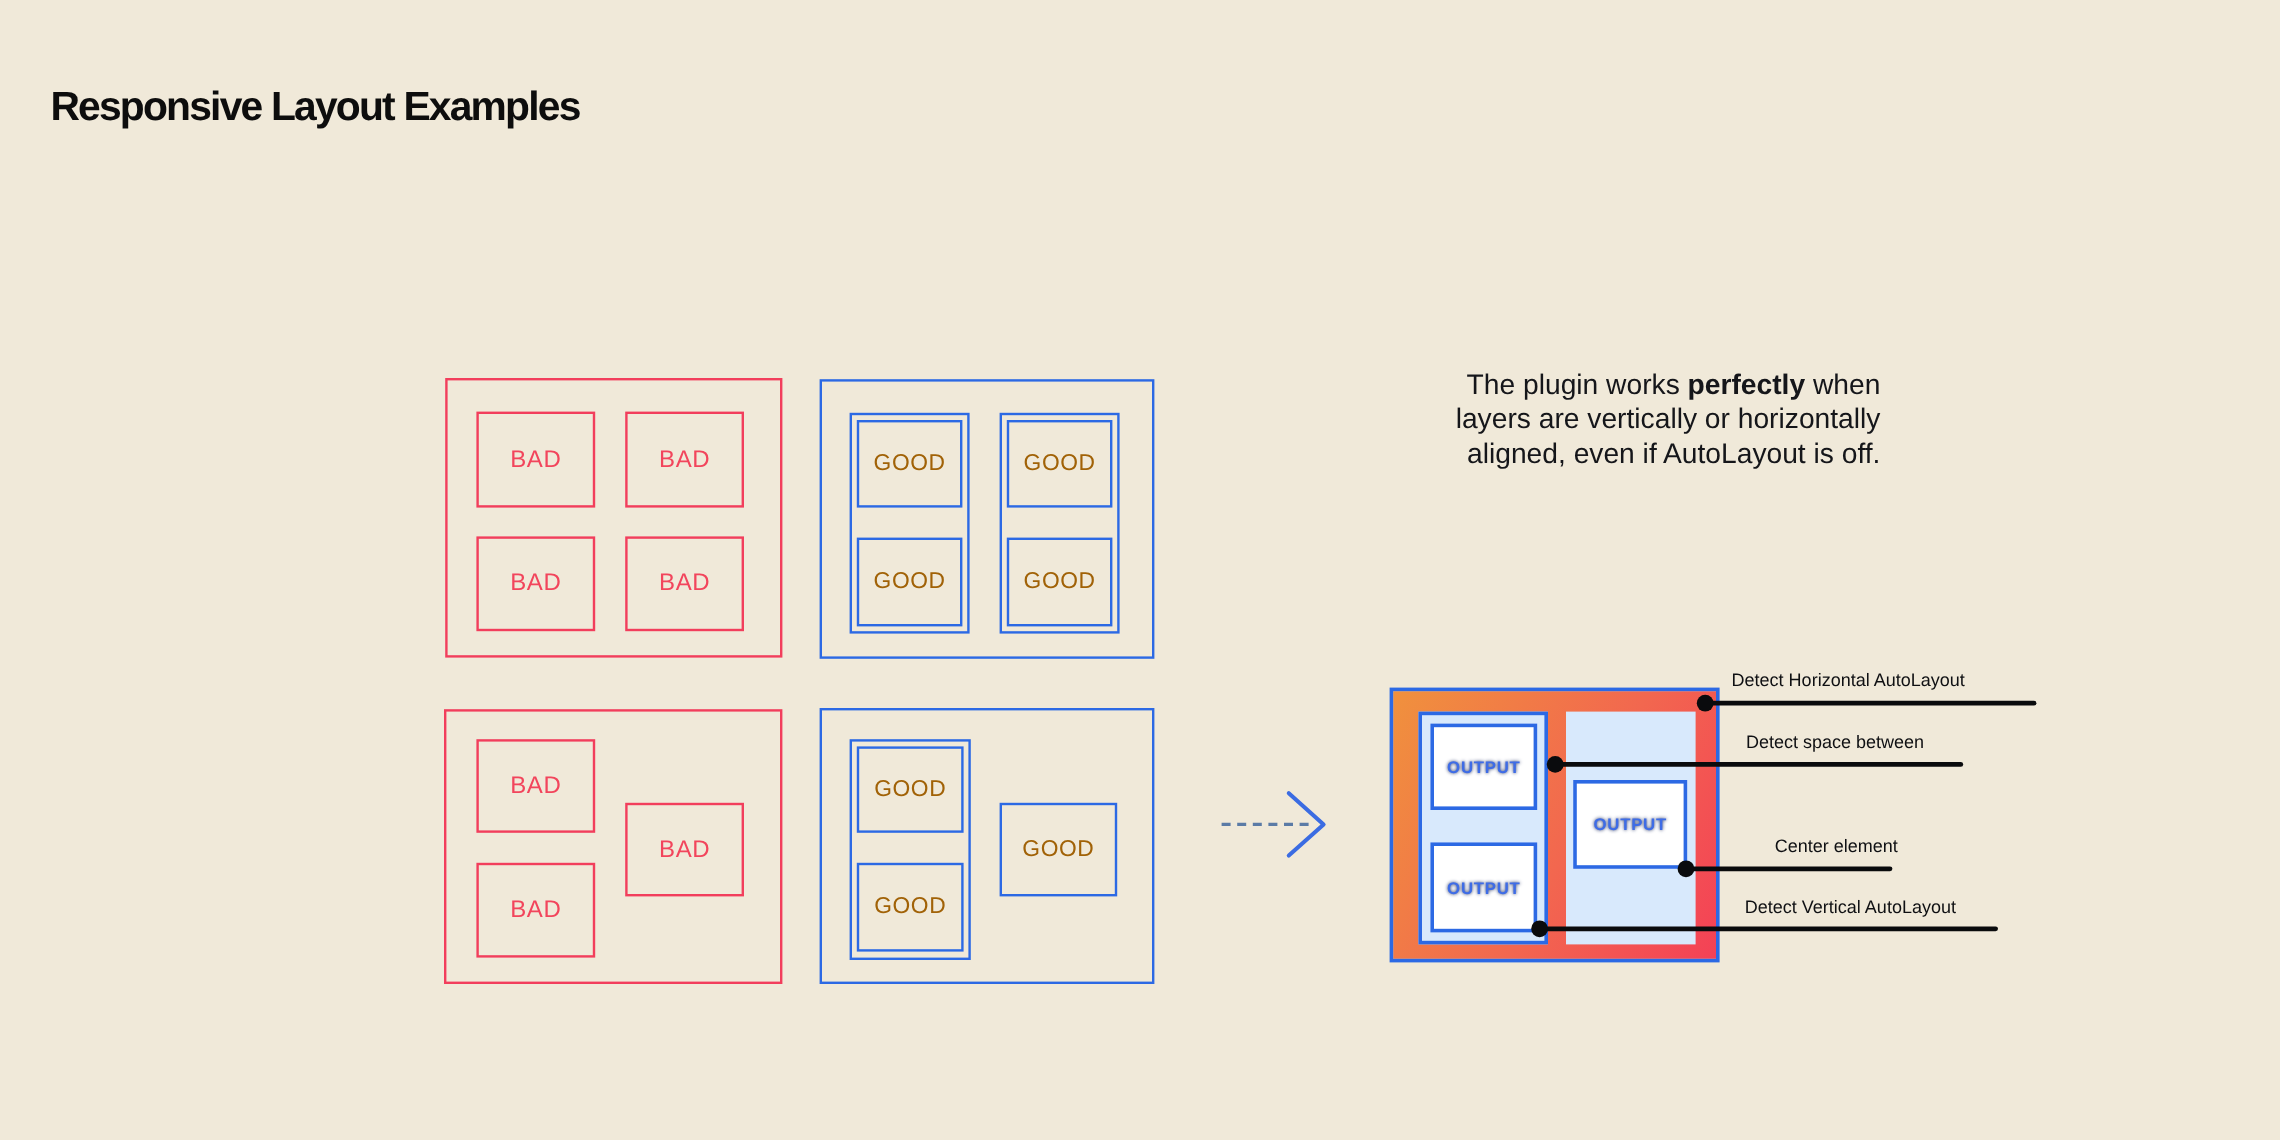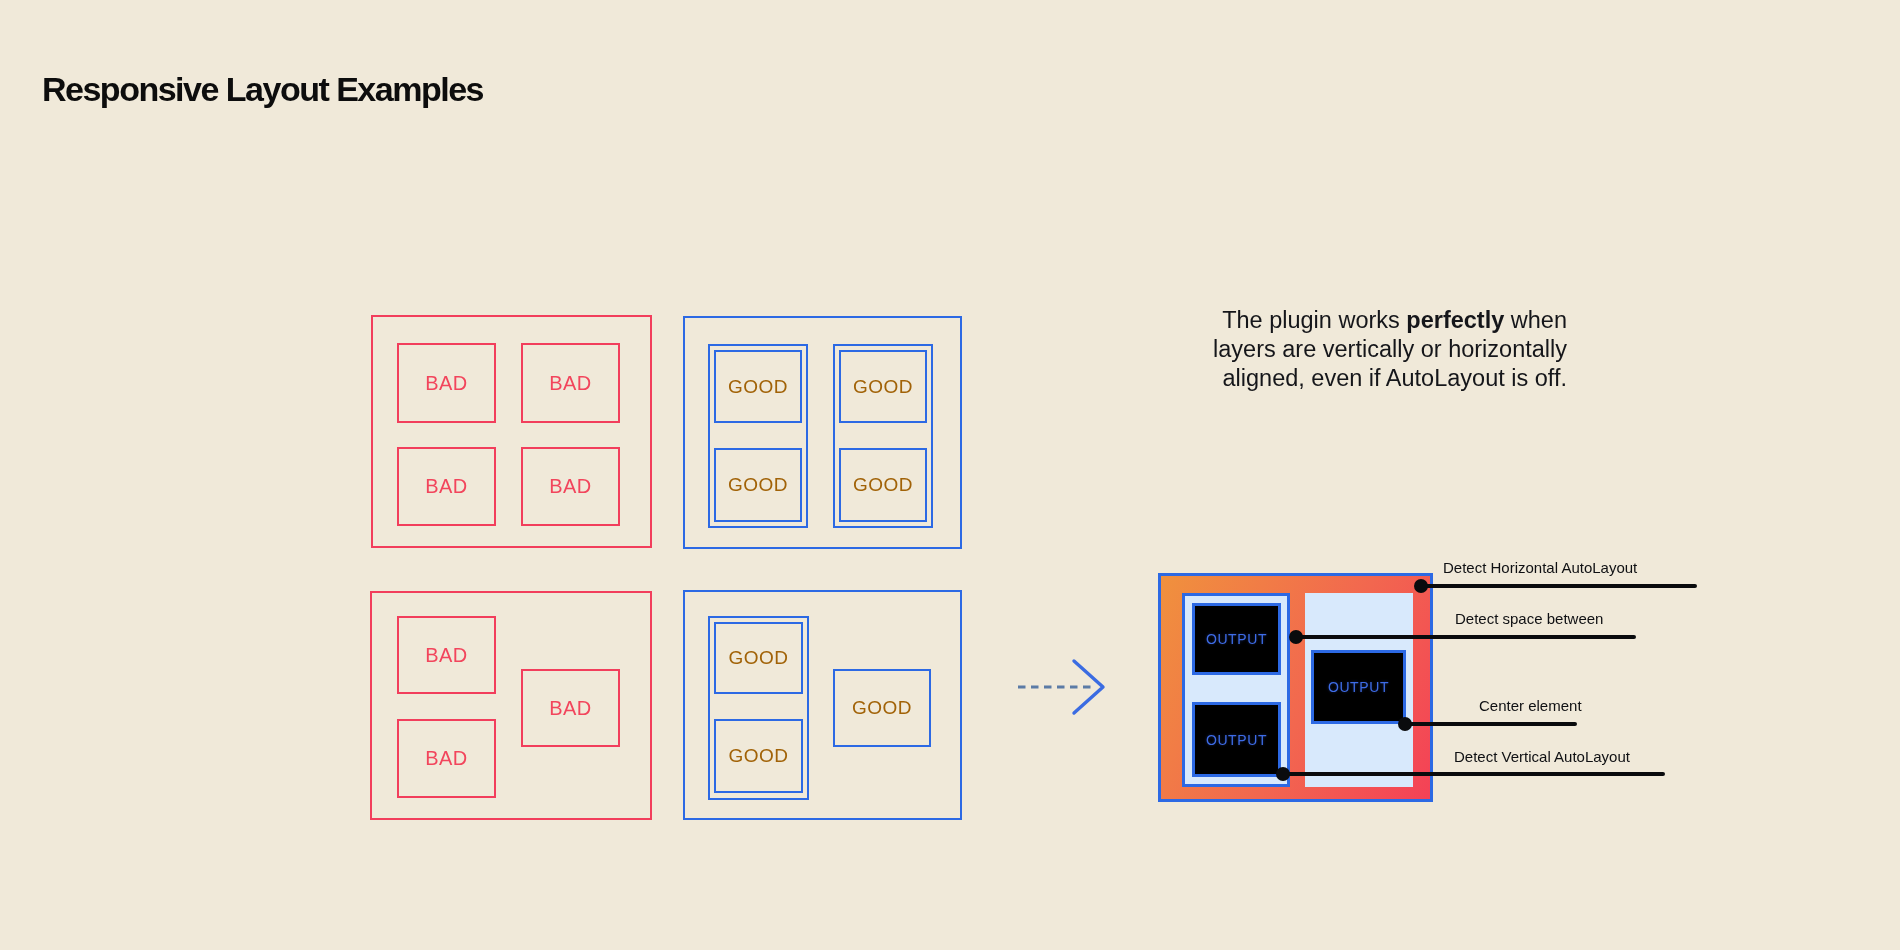--- a/index.html
+++ b/index.html
@@ -38,23 +38,23 @@
   .para + .para{margin-top:29px;}
 
   
   .output-frame{
     border:3px solid #2C69E4;
     background:linear-gradient(118deg,#F0913D 0%,#F2674F 55%,#F44156 100%);
   }
   .output-col{background:#D8E9FC;}
   .output-col.bordered{border:3px solid #2C69E4;}
   .output-box{
-    border:3px solid #2C69E4;background:#000000;
+    border:3px solid #2C69E4;background:#ffffff;
     display:flex;align-items:center;justify-content:center;
-    color:#3E6CE6;font-size:14px;font-weight:400;letter-spacing:0.6px;
+    color:#3E6CE6;font-size:14px;font-weight:700;letter-spacing:0.6px;
     text-shadow:0 0 3px #16265C;
   }
 
   
   .ann-line{height:4px;background:#0A0B0D;border-radius:2px;}
   .ann-dot{width:14px;height:14px;border-radius:50%;background:#0A0B0D;}
   .ann-label{font-size:15px;color:#0F1013;white-space:nowrap;}
 </style>
 </head>
 <body>

